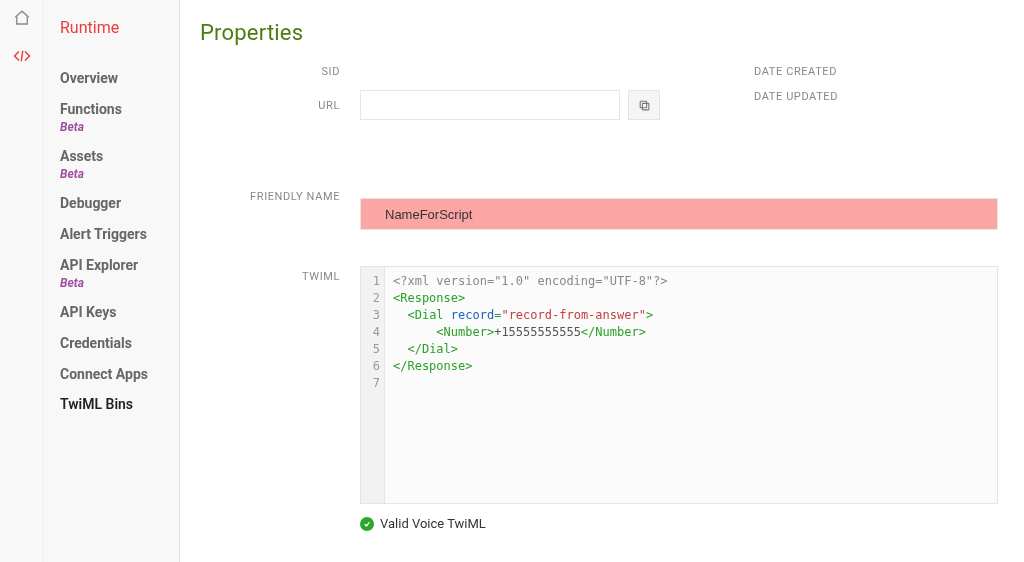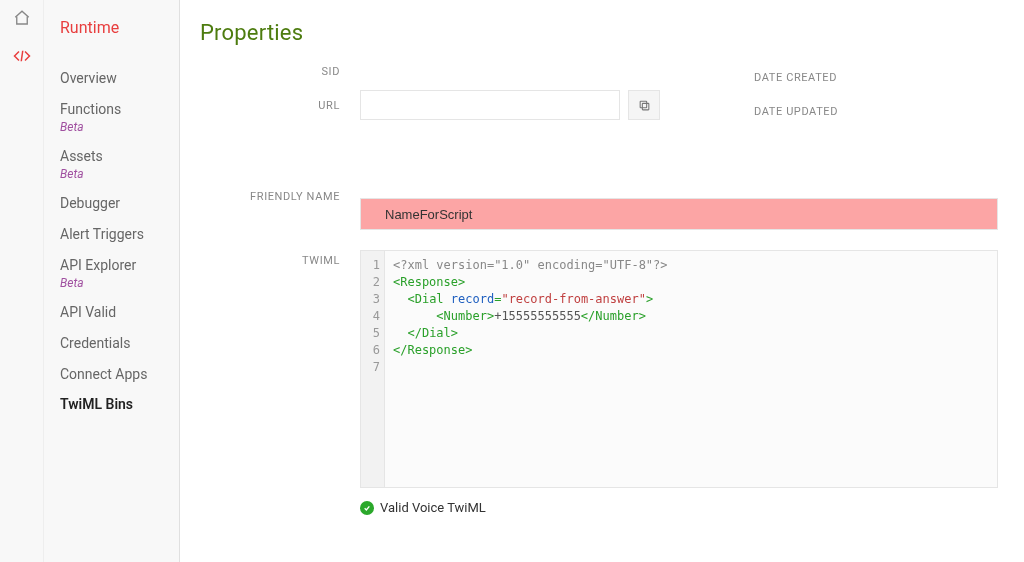--- a/index.html
+++ b/index.html
@@ -3,29 +3,29 @@
   <meta charset="utf-8">
   <style>
     * { box-sizing: border-box; margin: 0; padding: 0; }
     body { font-family: -apple-system, BlinkMacSystemFont, "Segoe UI", Roboto, Helvetica, Arial, sans-serif; background: #ffffff; color: #333; font-size: 14px; height: 562px; overflow: hidden; }
     .app { display: flex; height: 562px; border-radius: 17px; }
     .icon-rail { width: 44px; background: #f8f8f8; border-right: 1px solid #eee; display: flex; flex-direction: column; align-items: center; padding-top: 6px; gap: 14px; }
     .icon-btn { color: #888; display: flex; align-items: center; justify-content: center; width: 24px; height: 24px; cursor: pointer; }
     .icon-btn.active { color: #e83e3e; }
     .sidebar { width: 136px; background: #f8f8f8; border-right: 1px solid #e0e0e0; padding: 18px 16px 0 16px; }
     .sidebar-title { font-size: 16px; color: #e83e3e; font-weight: 400; margin-bottom: 26px; }
-    .nav-item { display: block; color: #666; font-size: 14px; padding: 7px 0 7px 0; cursor: pointer; line-height: 1.2; }
+    .nav-item { display: block; color: #666; font-size: 14px; padding: 7px 0 7px 0; cursor: pointer; line-height: 1.2; font-weight: bold; }
     .nav-item.active { color: #222; font-weight: 600; }
     .nav-item .beta { display: block; font-size: 12px; color: #a050a0; font-style: italic; margin-top: 2px; }
     .content { flex: 1; padding: 20px 20px 20px 20px; overflow-y: auto; }
     .section-title { font-size: 22px; color: #4d7c0f; margin-bottom: 20px; font-weight: 400; letter-spacing: 0.2px; }
     .form-row { display: flex; align-items: center; margin-bottom: 12px; }
     .form-label { width: 160px; text-align: right; font-size: 11px; color: #888; letter-spacing: 0.6px; padding-right: 20px; }
     .form-value { flex: 1; display: flex; align-items: center; gap: 8px; }
-    .right-col { width: 250px; display: flex; align-items: center; }
+    .right-col { width: 250px; display: flex; align-items: flex-start; }
     .right-col .form-label { width: auto; text-align: left; padding-right: 0; flex: 1;}
     .props-row { display: flex; }
     .props-left { flex: 1; }
     .input-url { flex: 1; max-width: 260px; height: 30px; border: 1px solid #e5e5e5; background: #fff; padding: 0 8px; font-size: 13px; color: #333; }
     .copy-btn { width: 32px; height: 30px; border: 1px solid #e5e5e5; background: #f5f5f5; display:flex; align-items:center; justify-content:center; cursor: pointer; color: #777; }
     .section-config { margin-top: 30px; }
     .input-name { width: 638px; height: 32px; border: 1px solid #e5e5e5; background: #fca5a5; padding: 0 24px; font-size: 13px; color: #333; margin-top: 36px; }
     .code-row { display: flex; align-items: flex-start; }
     .code-row .form-label { padding-top: 4px; }
     .code-editor { width: 638px; border: 1px solid #e5e5e5; background: #fbfbfb; display: flex; font-family: monospace; font-size: 12px; height: 238px; }
@@ -78,21 +78,21 @@
       <span>Debugger</span>
     </div>
     <div class="nav-item">
       <span>Alert Triggers</span>
     </div>
     <div class="nav-item">
       <span>API Explorer</span>
       <span class="beta">Beta</span>
     </div>
     <div class="nav-item">
-      <span>API Valid</span>
+      <span>API Keys</span>
     </div>
     <div class="nav-item">
       <span>Credentials</span>
     </div>
     <div class="nav-item">
       <span>Connect Apps</span>
     </div>
     <div class="nav-item active">
       <span>TwiML Bins</span>
     </div>
@@ -138,21 +138,21 @@
 
     <div class="section-config">
 
       <div class="form-row">
         <div class="form-label">FRIENDLY NAME</div>
         <div class="form-value">
           <input class="input-name" value="NameForScript" style="">
         </div>
       </div>
 
-      <div class="code-row" style="margin-top:20px;">
+      <div class="code-row" style="margin-top:36px;">
         <div class="form-label">TWIML</div>
         <div class="form-value">
           <div class="code-editor">
             <div class="gutter">1<br>2<br>3<br>4<br>5<br>6<br>7</div>
             <div class="code-lines"><span class="tok-decl">&lt;?xml version="1.0" encoding="UTF-8"?&gt;</span>
 <span class="tok-tag">&lt;Response&gt;</span>
 <span>  </span><span class="tok-tag">&lt;Dial</span><span> </span><span class="tok-attr">record</span><span class="tok-tag">=</span><span class="tok-str">"record-from-answer"</span><span class="tok-tag">&gt;</span>
 <span>      </span><span class="tok-tag">&lt;Number&gt;</span><span class="tok-text">+15555555555</span><span class="tok-tag">&lt;/Number&gt;</span>
 <span>  </span><span class="tok-tag">&lt;/Dial&gt;</span>
 <span class="tok-tag">&lt;/Response&gt;</span>

